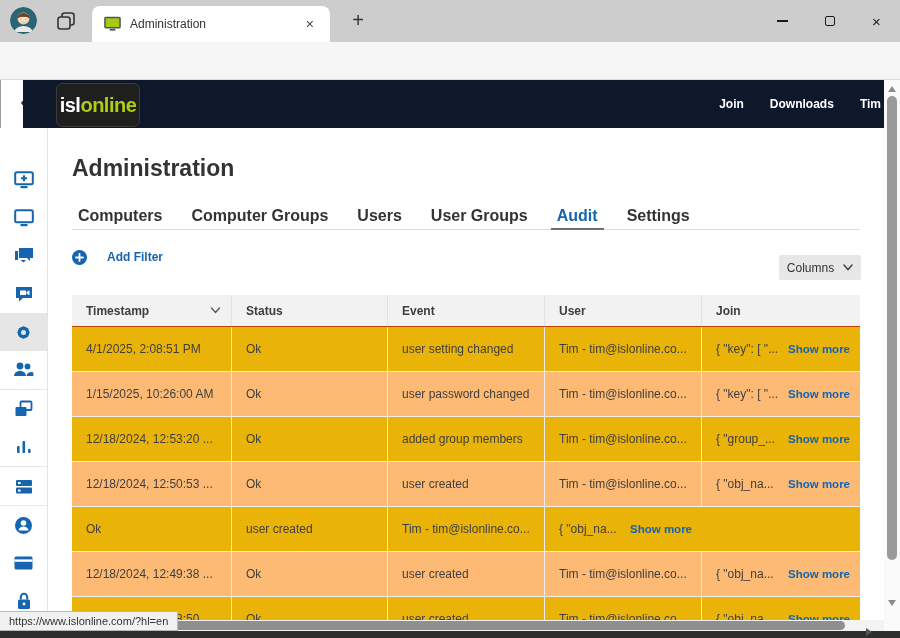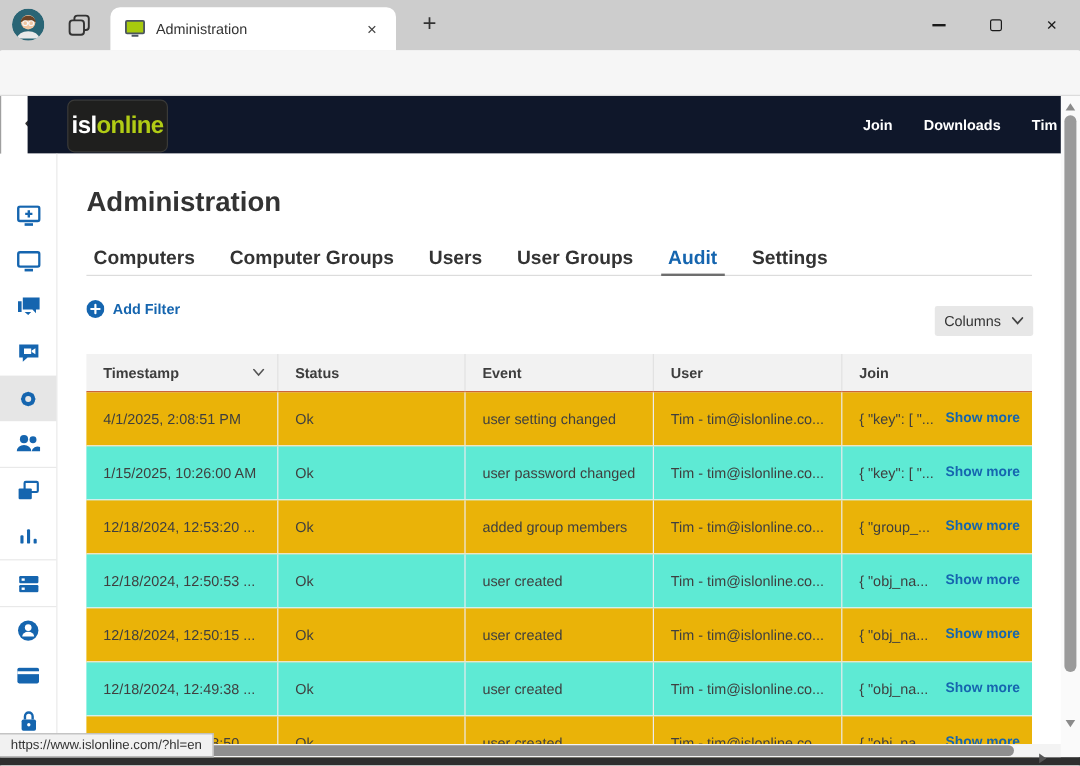--- a/index.html
+++ b/index.html
@@ -48,31 +48,31 @@
   .side-item.selected { background:#e6e6e6; }
   .side-div { height:1px; background:#e9e9e9; margin:0; }
 
   
   .main { position:absolute; left:48px; top:128px; width:836px; height:503px; background:#fff; overflow:hidden; }
   .page-title { position:absolute; left:24px; top:27px; font-size:23px; font-weight:bold; color:#333; }
   .ptabs { position:absolute; left:24px; top:75px; width:788px; height:27px; border-bottom:1px solid #dcdcdc; display:flex; gap:17px; }
   .ptab { font-size:16px; font-weight:bold; color:#333; padding:4px 6px 0; height:27px; border-bottom:2px solid transparent; cursor:pointer; white-space:nowrap; }
   .ptab.active { color:#1565af; border-bottom-color:#6e6e6e; }
 
-  .addfilter { position:absolute; left:24px; top:122px; display:flex; align-items:center; gap:7px; color:#1565af; font-size:12px; font-weight:bold; cursor:pointer; }
+  .addfilter { position:absolute; left:24px; top:122px; display:flex; align-items:flex-start; gap:20px; color:#1565af; font-size:12px; font-weight:bold; cursor:pointer; }
   .columns-btn { position:absolute; right:23px; top:127px; width:82px; height:25px; background:#e7e7e7; border:none; border-radius:2px; font-family:inherit; font-size:12px; color:#333; display:flex; align-items:center; justify-content:center; gap:9px; cursor:pointer; }
 
   
   .table { position:absolute; left:24px; top:167px; width:788px; }
   .thead, .trow { display:grid; grid-template-columns:160px 156px 157px 157px 158px; align-items:center; }
   .thead { height:32px; background:#f2f2f2; font-size:12px; font-weight:bold; color:#3d3d3d; border-bottom:1px solid #c2410c; }
   .th { padding:0 10px 0 14px; height:100%; display:flex; align-items:center; justify-content:space-between; border-right:1px solid #e2e2e2; cursor:pointer; }
   .th:last-child { border-right:none; }
   .trow { height:45px; background:#eab308; border-bottom:1px solid #f0f0f0; font-size:12px; color:#3f3f3f; }
-  .trow.alt { background:#5eead4; }
+  .trow.alt { background:#fdba74; }
   .td { padding-left:14px; height:100%; display:flex; align-items:center; border-right:1px solid #ececec; overflow:hidden; white-space:nowrap; }
   .td:last-child { border-right:none; }
   .td-data { justify-content:space-between; padding-right:10px; }
   .json { overflow:hidden; white-space:nowrap; }
   .showmore { color:#1565af; font-weight:bold; font-size:11.5px; margin-left:8px; white-space:nowrap; text-decoration:none; cursor:pointer; flex:none; }
 
   
   .vscroll { position:absolute; left:884px; top:80px; width:16px; height:551px; background:#fafafa; }
   .vthumb { position:absolute; left:3px; top:16px; width:10px; height:464px; background:#9a9a9a; border-radius:5px; cursor:pointer; }
   .arr { position:absolute; width:0; height:0; }
@@ -357,21 +357,20 @@
       <div class="td">12/18/2024, 12:50:53 ...</div>
       <div class="td">Ok</div>
       <div class="td">user created</div>
       <div class="td">Tim - tim@islonline.co...</div>
       <div class="td td-data">
         <span class="json">{ "obj_na...</span>
         <a class="showmore">Show more</a>
       </div>
     </div>
     <div class="trow">
-      <div class="td">12/18/2024, 12:50:15 ...</div>
       <div class="td">Ok</div>
       <div class="td">user created</div>
       <div class="td">Tim - tim@islonline.co...</div>
       <div class="td td-data">
         <span class="json">{ "obj_na...</span>
         <a class="showmore">Show more</a>
       </div>
     </div>
     <div class="trow alt">
       <div class="td">12/18/2024, 12:49:38 ...</div>

